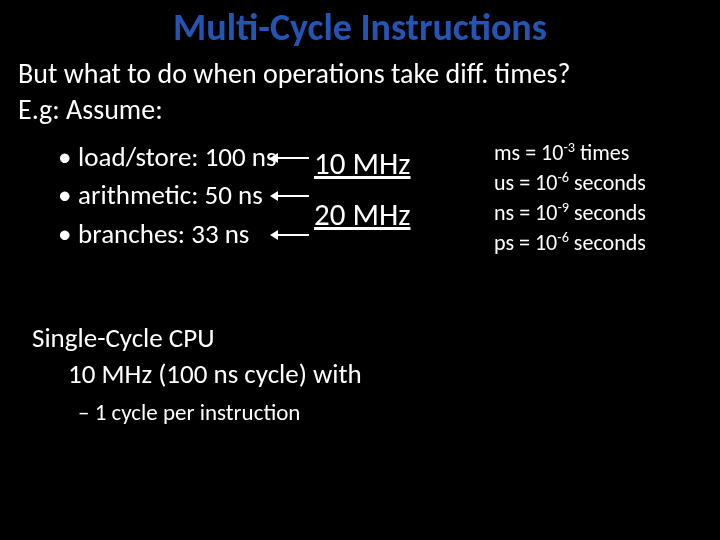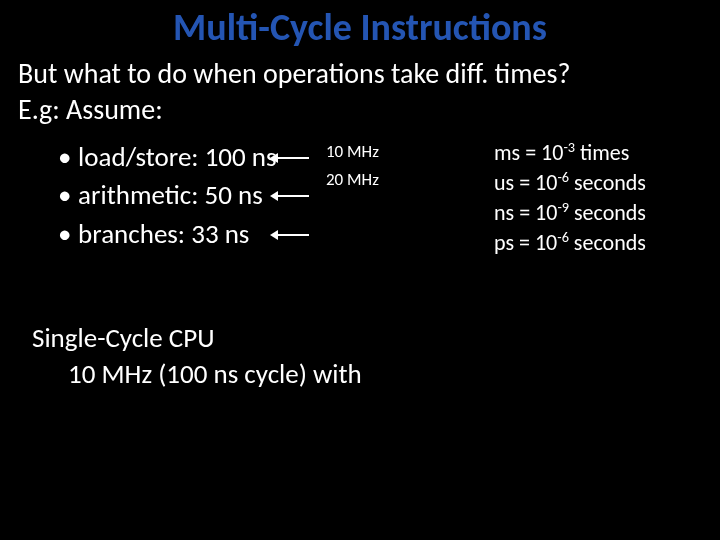--- a/index.html
+++ b/index.html
@@ -45,23 +45,24 @@
   .list .row {
     white-space: nowrap;
   }
   .list .bullet {
     display: inline-block;
     width: 14px;
   }
   .mhz-col {
     position: absolute;
     top: 138px;
-    left: 326px;
-    font-size: 17px;
+    left: 314px;
+    font-size: 31px;
     line-height: 1.66;
+    text-decoration: underline;
   }
   .arrow {
     position: absolute;
     height: 2px;
     background: #fff;
   }
   .arrow::before {
     content: "";
     position: absolute;
     left: -6px;
@@ -135,14 +136,15 @@
     <div><span>ms = 10</span><sup>-3</sup><span> times</span></div>
     <div><span>us = 10</span><sup>-6</sup><span> seconds</span></div>
     <div><span>ns = 10</span><sup>-9</sup><span> seconds</span></div>
     <div><span>ps = 10</span><sup>-6</sup><span> seconds</span></div>
   </div>
 
   <div class="single-cycle">
     <div>Single-Cycle CPU</div>
     <div class="line2">10 MHz (100 ns cycle) with</div>
   </div>
+  <div class="sub">– 1 cycle per instruction</div>
 
 </div>
 
 </body></html>

